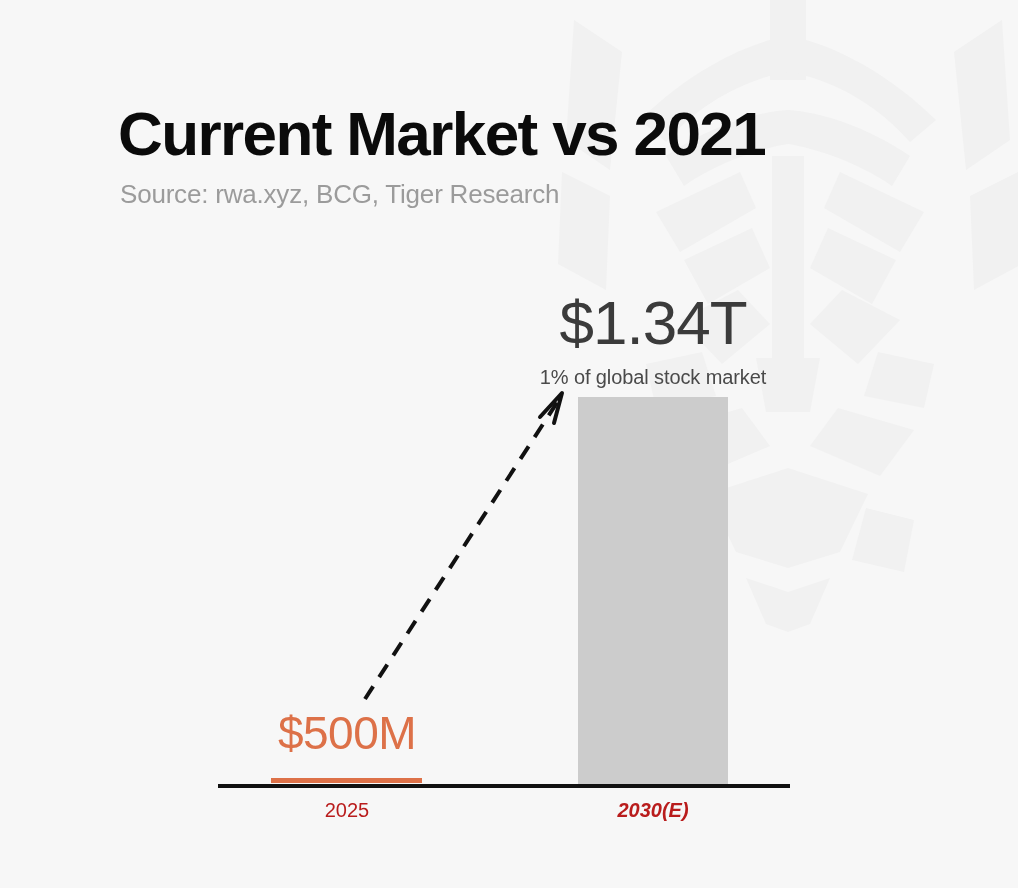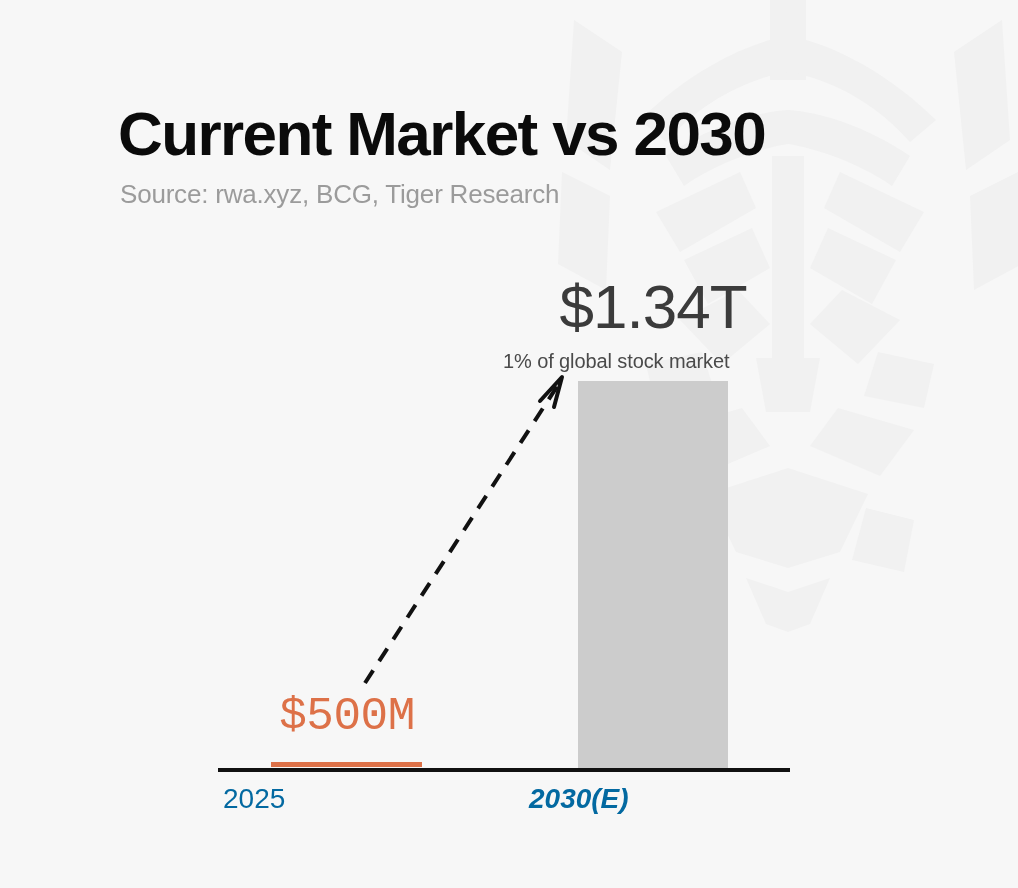--- a/index.html
+++ b/index.html
@@ -55,21 +55,21 @@
     font-weight: 400;
     color: #9b9b9b;
     letter-spacing: -0.2px;
     white-space: nowrap;
   }
 
   
   #plot {
     position: absolute;
     left: 0;
-    top: 0;
+    top: 16px;
     width: 1018px;
     height: 720px;
     z-index: 2;
   }
 
   
   #axis-line {
     position: absolute;
     left: 218px;
     top: 768px;
@@ -109,47 +109,47 @@
     color: #3b3b3b;
     letter-spacing: -1px;
     line-height: 1.0;
     white-space: nowrap;
   }
   #caption-2030 {
     position: absolute;
     left: 503px;
     top: 350px;
     width: 300px;
+    text-align: center;
     font-size: 20px;
     font-weight: 400;
     color: #4a4a4a;
     letter-spacing: -0.1px;
     white-space: nowrap;
   }
   #value-2025 {
     position: absolute;
     left: 223px;
     top: 694px;
     width: 248px;
     text-align: center;
     font-size: 46px;
     font-weight: 400;
     color: #dd7148;
     letter-spacing: -0.5px;
     line-height: 1.0;
     white-space: nowrap;
-    font-family: Liberation Mono, monospace;
   }
 
   
   .tick-label {
     position: absolute;
-    text-align: left;
-    font-size: 28px;
-    color: #0369a1;
+    text-align: center;
+    font-size: 20px;
+    color: #b91c1c;
     white-space: nowrap;
   }
   #tick-2025 {
     left: 223px;
     top: 783px;
     width: 248px;
     font-weight: 400;
   }
   #tick-2030 {
     left: 529px;
@@ -205,21 +205,21 @@
       <path d="M444 560 L396 548 L382 600 L434 612 Z"></path>
 
       <path d="M276 618 L318 632 L360 618 L340 664 L318 672 L296 664 Z"></path>
 
       <path d="M302 196 L334 196 L334 400 L302 400 Z"></path>
       <path d="M286 398 L350 398 L340 452 L296 452 Z"></path>
     </g>
   </svg>
 
   <div id="header">
-    <h1 id="chart-title" style="color: rgb(11, 11, 11);">Current Market vs 2030</h1>
+    <h1 id="chart-title" style="color: rgb(11, 11, 11);">Current Market vs 2021</h1>
     <div id="chart-subtitle" style="color: rgb(155, 155, 155);">Source: rwa.xyz, BCG, Tiger Research</div>
   </div>
 
   <div id="plot">
 
     <div id="value-2030">$1.34T</div>
     <div id="caption-2030">1% of global stock market</div>
 
     <div id="value-2025" style="color: rgb(221, 113, 72);">$500M</div>
 

